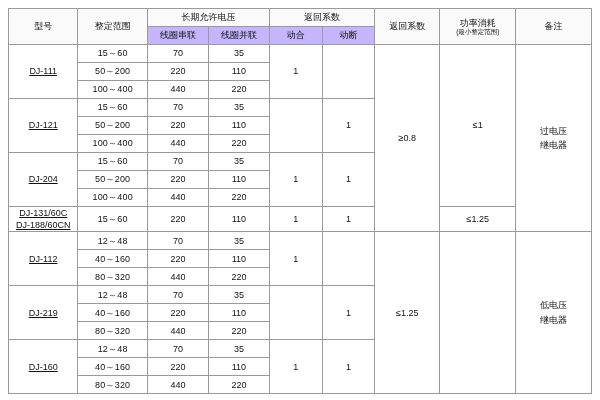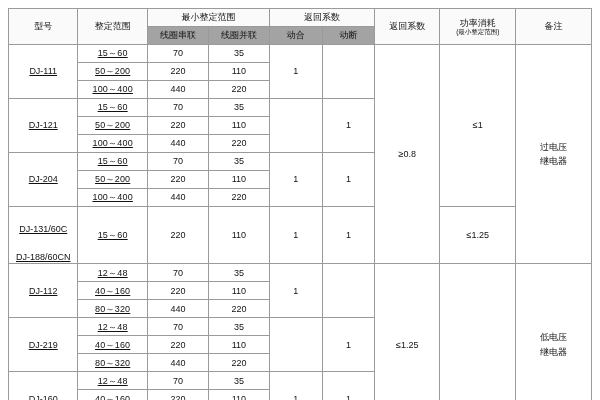--- a/index.html
+++ b/index.html
@@ -32,42 +32,40 @@
     color: #111111;
     height: 17px;
   }
   
   .hdr td {
     background: #fafafa;
     font-size: 9.5px;
     height: 20px;
   }
   .hdr-sub td {
-    background: #a3a3a3;
+    background: #c4b5fd;
     font-size: 9px;
     height: 18px;
   }
   .small-note {
     font-size: 6.5px;
     display: block;
     line-height: 1.1;
   }
   .model-cell {
     font-size: 9px;
     text-decoration: underline;
   }
   .model-cell .two-line {
     display: block;
     line-height: 1.35;
-    margin-top: 16px;
   }
   .range-cell {
     font-size: 9px;
     letter-spacing: 0.2px;
-    text-decoration: underline;
   }
   .remark-cell span {
     display: block;
     line-height: 1.6;
   }
   .col-model { width: 66px; }
   .col-range { width: 66px; }
   .col-series { width: 58px; }
   .col-parallel { width: 58px; }
   .col-close { width: 50px; }
@@ -88,21 +86,21 @@
     <col class="col-close">
       <col class="col-open">
       <col class="col-return">
       <col class="col-power">
       <col class="col-remark">
   </colgroup>
   <tbody>
     <tr class="hdr">
       <td rowspan="2">型号</td>
       <td rowspan="2">整定范围</td>
-      <td colspan="2">最小整定范围</td>
+      <td colspan="2">长期允许电压</td>
       <td colspan="2">返回系数</td>
       <td rowspan="2">返回系数</td>
       <td rowspan="2">
         <span>功率消耗</span>
         <span class="small-note">(最小整定范围)</span>
       </td>
       <td rowspan="2">备注</td>
     </tr>
     <tr class="hdr-sub">
       <td>线圈串联</td>

